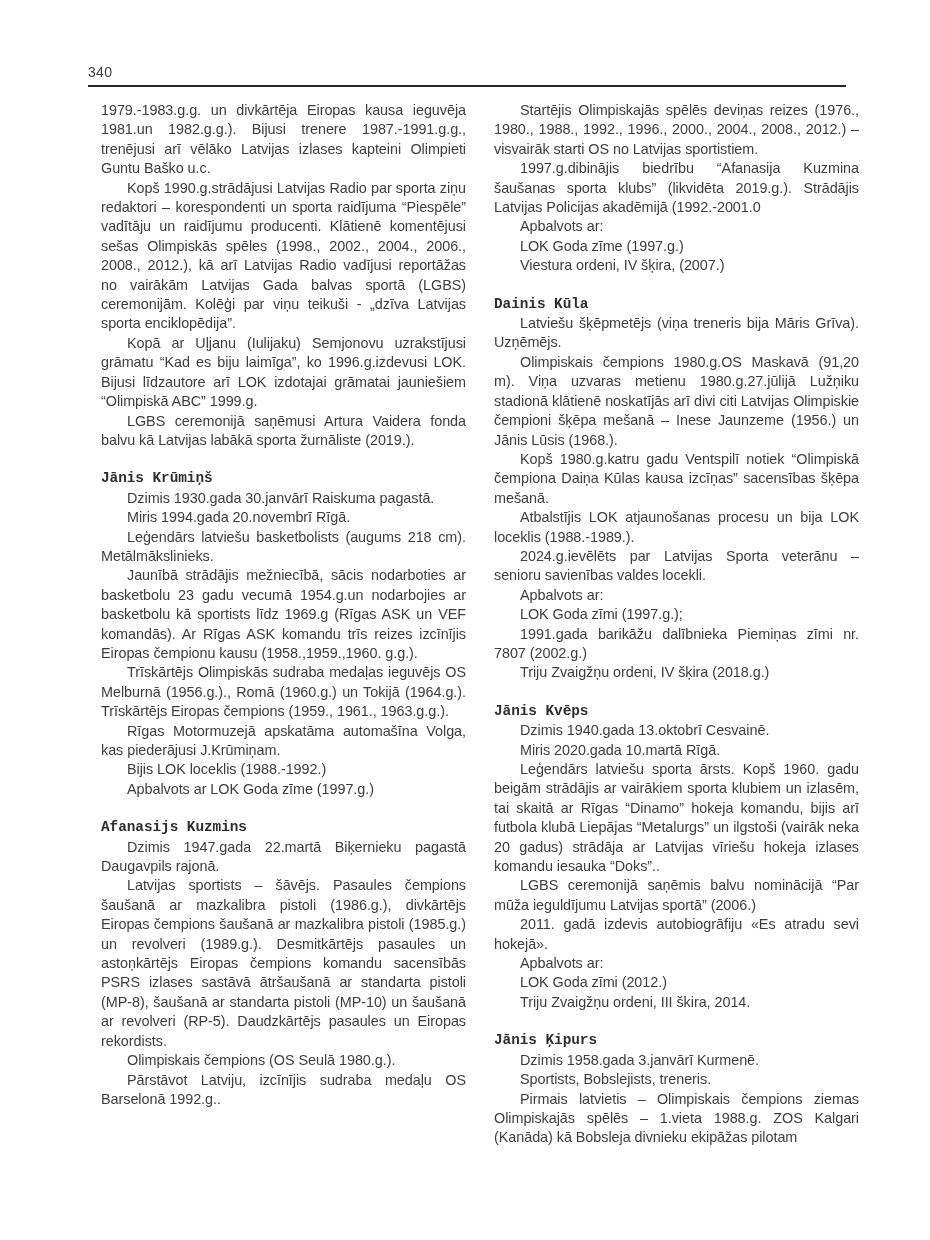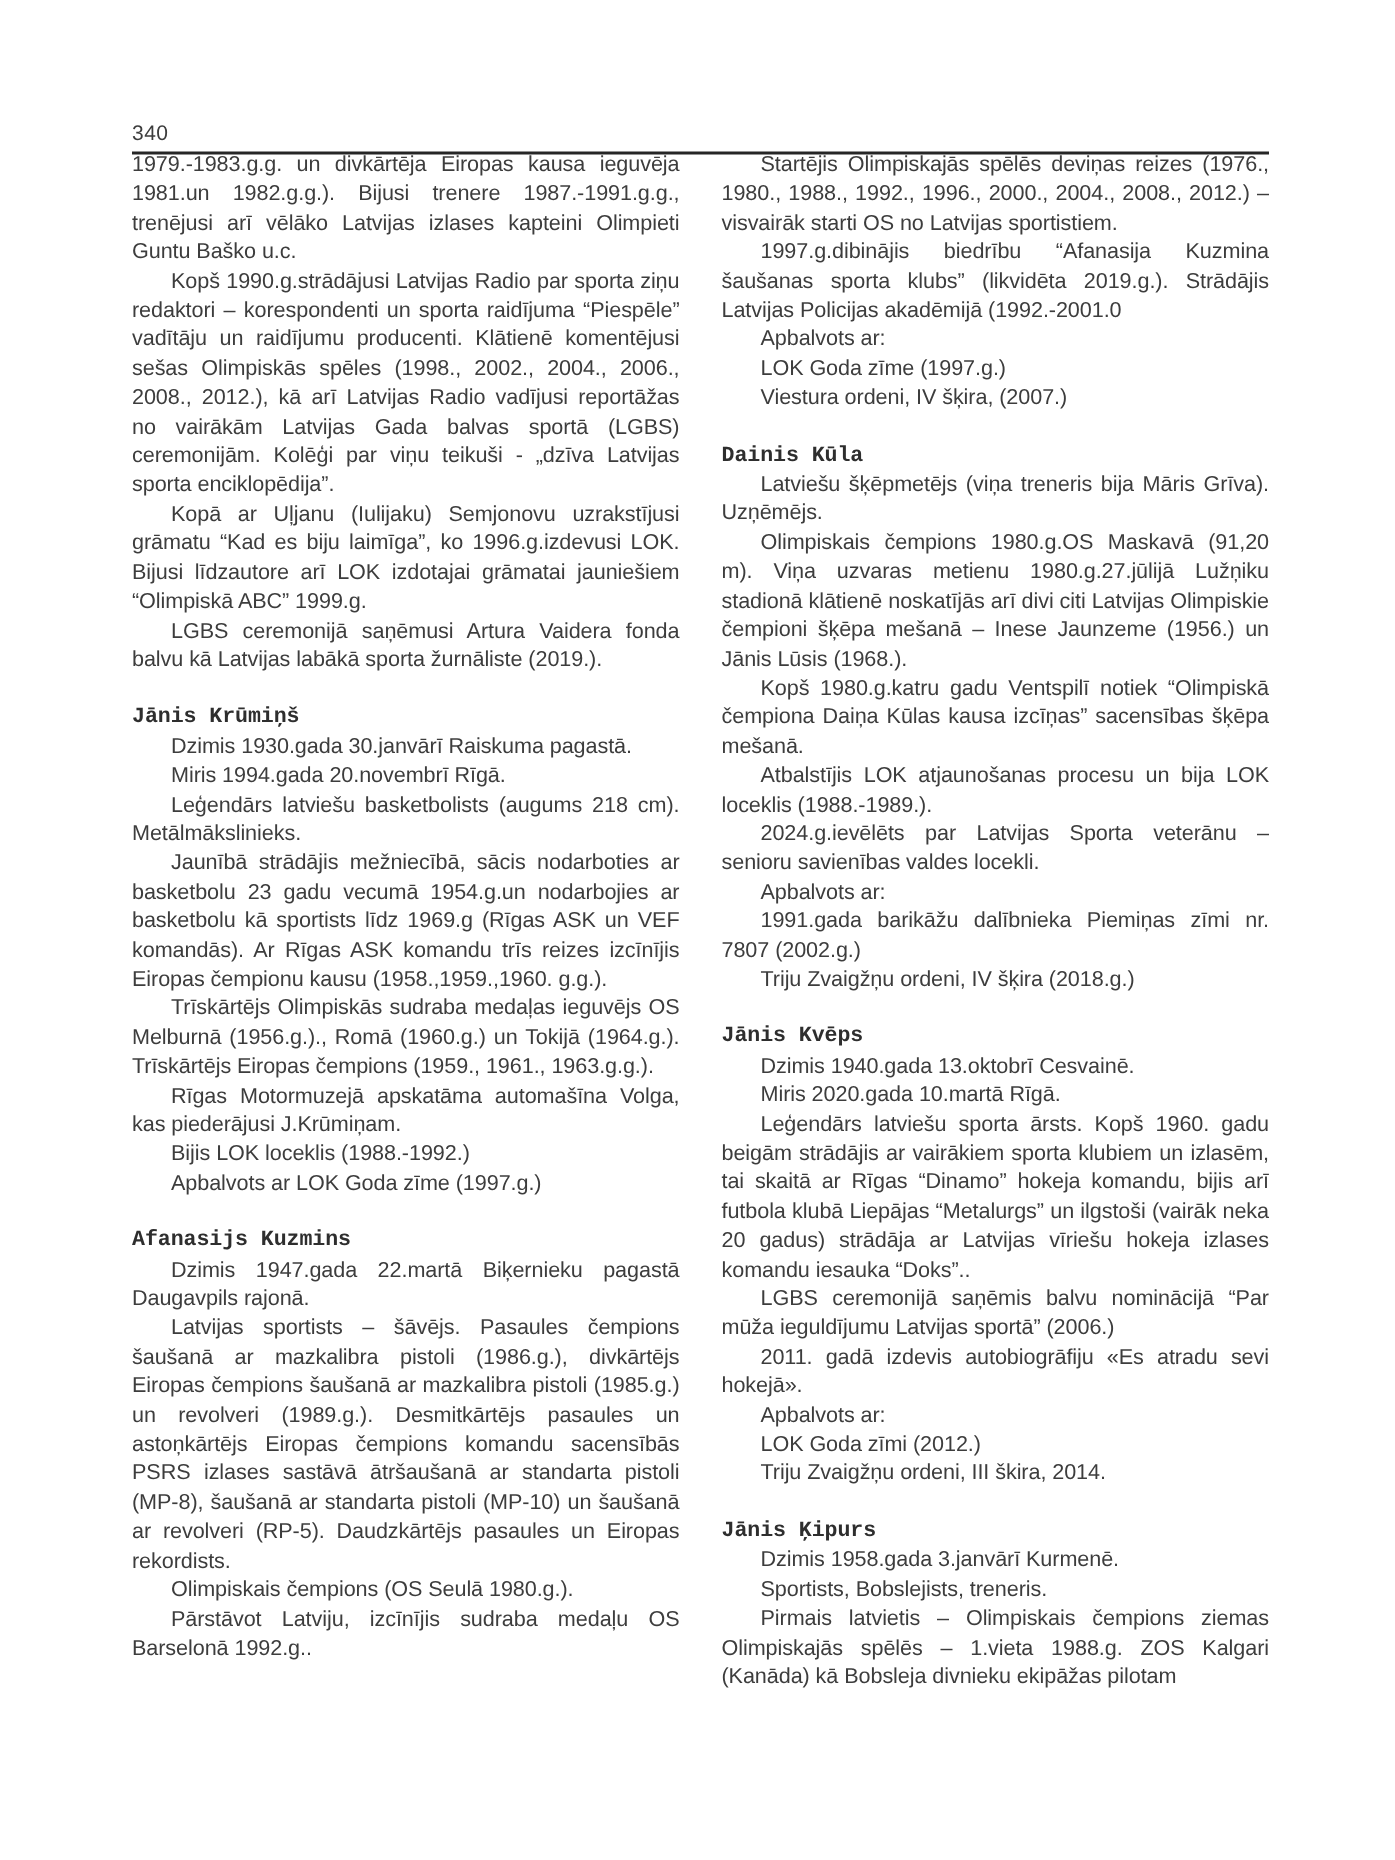--- a/index.html
+++ b/index.html
@@ -11,41 +11,41 @@
     position: relative;
     width: 930px;
     height: 1240px;
     background: #ffffff;
     font-family: "Liberation Sans", "DejaVu Sans", sans-serif;
     color: #3d3d3d;
     overflow: hidden;
   }
   .page-header {
     position: absolute;
-    top: 80px;
+    top: 64px;
     left: 88px;
     width: 758px;
   }
   .page-number {
     display: block;
     font-size: 14px;
     line-height: 16px;
     color: #3d3d3d;
     letter-spacing: 0.3px;
     margin-bottom: 5px;
   }
   .header-rule {
     border: none;
     border-top: 2px solid #262626;
     margin: 0;
   }
   .columns {
     position: absolute;
     top: 101px;
-    left: 88px;
+    left: 101px;
     width: 758px;
     display: flex;
     gap: 28px;
   }
   .column {
     width: 365px;
     text-align: justify;
     font-size: 14.4px;
     line-height: 19.4px;
     letter-spacing: -0.05px;
@@ -102,20 +102,21 @@
         <p class="para indent">Apbalvots ar:</p>
         <p class="para indent">LOK Goda zīme (1997.g.)</p>
         <p class="para indent">Viestura ordeni, IV šķira, (2007.)</p>
         <h3 class="entry-heading">Dainis Kūla</h3>
         <p class="para indent">Latviešu šķēpmetējs (viņa treneris bija Māris Grīva). Uzņēmējs.</p>
         <p class="para indent">Olimpiskais čempions 1980.g.OS Maskavā (91,20 m). Viņa uzvaras metienu 1980.g.27.jūlijā Lužņiku stadionā klātienē noskatījās arī divi citi Latvijas Olimpiskie čempioni šķēpa mešanā – Inese Jaunzeme (1956.) un Jānis Lūsis (1968.).</p>
         <p class="para indent">Kopš 1980.g.katru gadu Ventspilī notiek “Olimpiskā čempiona Daiņa Kūlas kausa izcīņas” sacensības šķēpa mešanā.</p>
         <p class="para indent">Atbalstījis LOK atjaunošanas procesu un bija LOK loceklis (1988.-1989.).</p>
         <p class="para indent">2024.g.ievēlēts par Latvijas Sporta veterānu – senioru savienības valdes locekli.</p>
         <p class="para indent">Apbalvots ar:</p>
+        <p class="para indent">LOK Goda zīmi (1997.g.);</p>
         <p class="para indent">1991.gada barikāžu dalībnieka Piemiņas zīmi nr. 7807 (2002.g.)</p>
         <p class="para indent">Triju Zvaigžņu ordeni, IV šķira (2018.g.)</p>
         <h3 class="entry-heading">Jānis Kvēps</h3>
         <p class="para indent">Dzimis 1940.gada 13.oktobrī Cesvainē.</p>
         <p class="para indent">Miris 2020.gada 10.martā Rīgā.</p>
         <p class="para indent">Leģendārs latviešu sporta ārsts. Kopš 1960. gadu beigām strādājis ar vairākiem sporta klubiem un izlasēm, tai skaitā ar Rīgas “Dinamo” hokeja komandu, bijis arī futbola klubā Liepājas “Metalurgs” un ilgstoši (vairāk neka 20 gadus) strādāja ar Latvijas vīriešu hokeja izlases komandu iesauka “Doks”..</p>
         <p class="para indent">LGBS ceremonijā saņēmis balvu nominācijā “Par mūža ieguldījumu Latvijas sportā” (2006.)</p>
         <p class="para indent">2011. gadā izdevis autobiogrāfiju «Es atradu sevi hokejā».</p>
         <p class="para indent">Apbalvots ar:</p>
         <p class="para indent">LOK Goda zīmi (2012.)</p>

